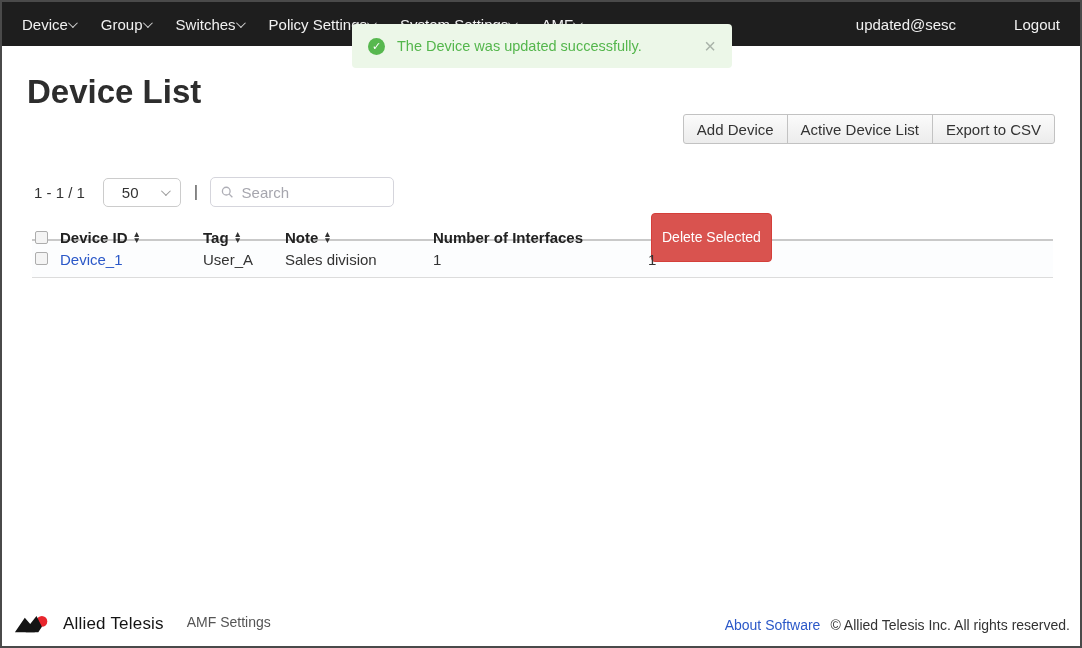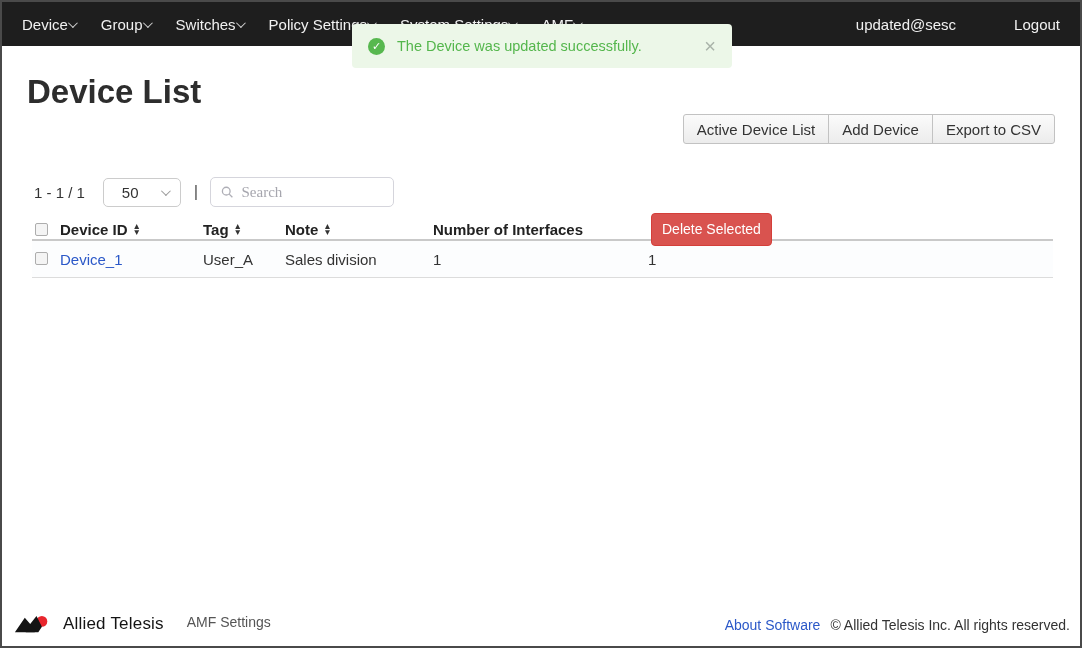--- a/index.html
+++ b/index.html
@@ -64,21 +64,21 @@
     width: 78px; height: 29px; border: 1px solid #ccc; border-radius: 5px;
     display: flex; align-items: center; padding: 0 12px 0 18px; cursor: pointer; background: #fff;
   }
   .page-size .chev { border-color: #9a9a9a; margin-left: auto; }
   .pipe { margin: 0 12px 0 13px; color: #555; font-size: 17px; }
   .searchbox {
     width: 184px; height: 30px; border: 1px solid #d5d5dc; border-radius: 5px;
     display: flex; align-items: center; padding: 0 10px; background: #fff;
   }
   .searchbox input {
-    border: none; outline: none; font-family: Liberation Serif, serif; font-size: 15px;
+    border: none; outline: none; font-family: Liberation Sans, sans-serif; font-size: 15px;
     width: 100%; margin-left: 8px; color: #8b5cf6; background: transparent;
   }
   .searchbox input::placeholder { color: #a6a6ae; }
 
   
   .device-table { position: absolute; top: 211px; left: 30px; right: 27px; }
   .tr {
     display: grid;
     grid-template-columns: 28px 143px 82px 148px 215px 240px 1fr;
     align-items: center;
@@ -89,21 +89,21 @@
   .trow { height: 37px; border-bottom: 1px solid #dcdcdc; background: #fcfdfe; font-size: 15px; color: #333; }
   .cb {
     appearance: none; -webkit-appearance: none;
     width: 13px; height: 13px; border: 1px solid #adadad; border-radius: 2px;
     background: #f4f4f4; cursor: pointer; margin: 0 0 0 3px;
   }
   .link { color: #2b58c8; cursor: pointer; }
   .actions { display: flex; align-items: center; gap: 9px; padding-left: 3px; }
   .btn-danger, .btn-primary {
     font-family: inherit; font-size: 14px; color: #fff; border-radius: 4px;
-    padding: 8px 10px; cursor: pointer; border: 1px solid transparent; line-height: 1.1;
+    padding: 16px 10px; cursor: pointer; border: 1px solid transparent; line-height: 1.1;
   }
   .btn-danger { background: #d9534f; border-color: #d43f3a; }
   .btn-primary { background: #337ab7; border-color: #2e6da4; }
 
   
   .footer {
     position: absolute; left: 0; right: 0; bottom: 0; height: 38px;
     display: flex; align-items: center; padding: 0 10px 4px 12px;
     font-size: 14px; color: #333; background: #fff;
   }
@@ -148,22 +148,22 @@
 
 <div class="toast">
   <span class="toast-check">✓</span>
   <span class="toast-msg">The Device was updated successfully.</span>
   <span class="toast-close">×</span>
 </div>
 
 <h1 class="page-title">Device List</h1>
 
 <div class="toolbar">
+  <button class="gbtn">Add Device</button>
   <button class="gbtn">Active Device List</button>
-  <button class="gbtn">Add Device</button>
   <button class="gbtn">Export to CSV</button>
 </div>
 
 <div class="controls">
   <span class="range-text">1 - 1 / 1</span>
   <div class="page-size">
     <span>50</span>
     <span class="chev"></span>
   </div>
   <span class="pipe">|</span>

